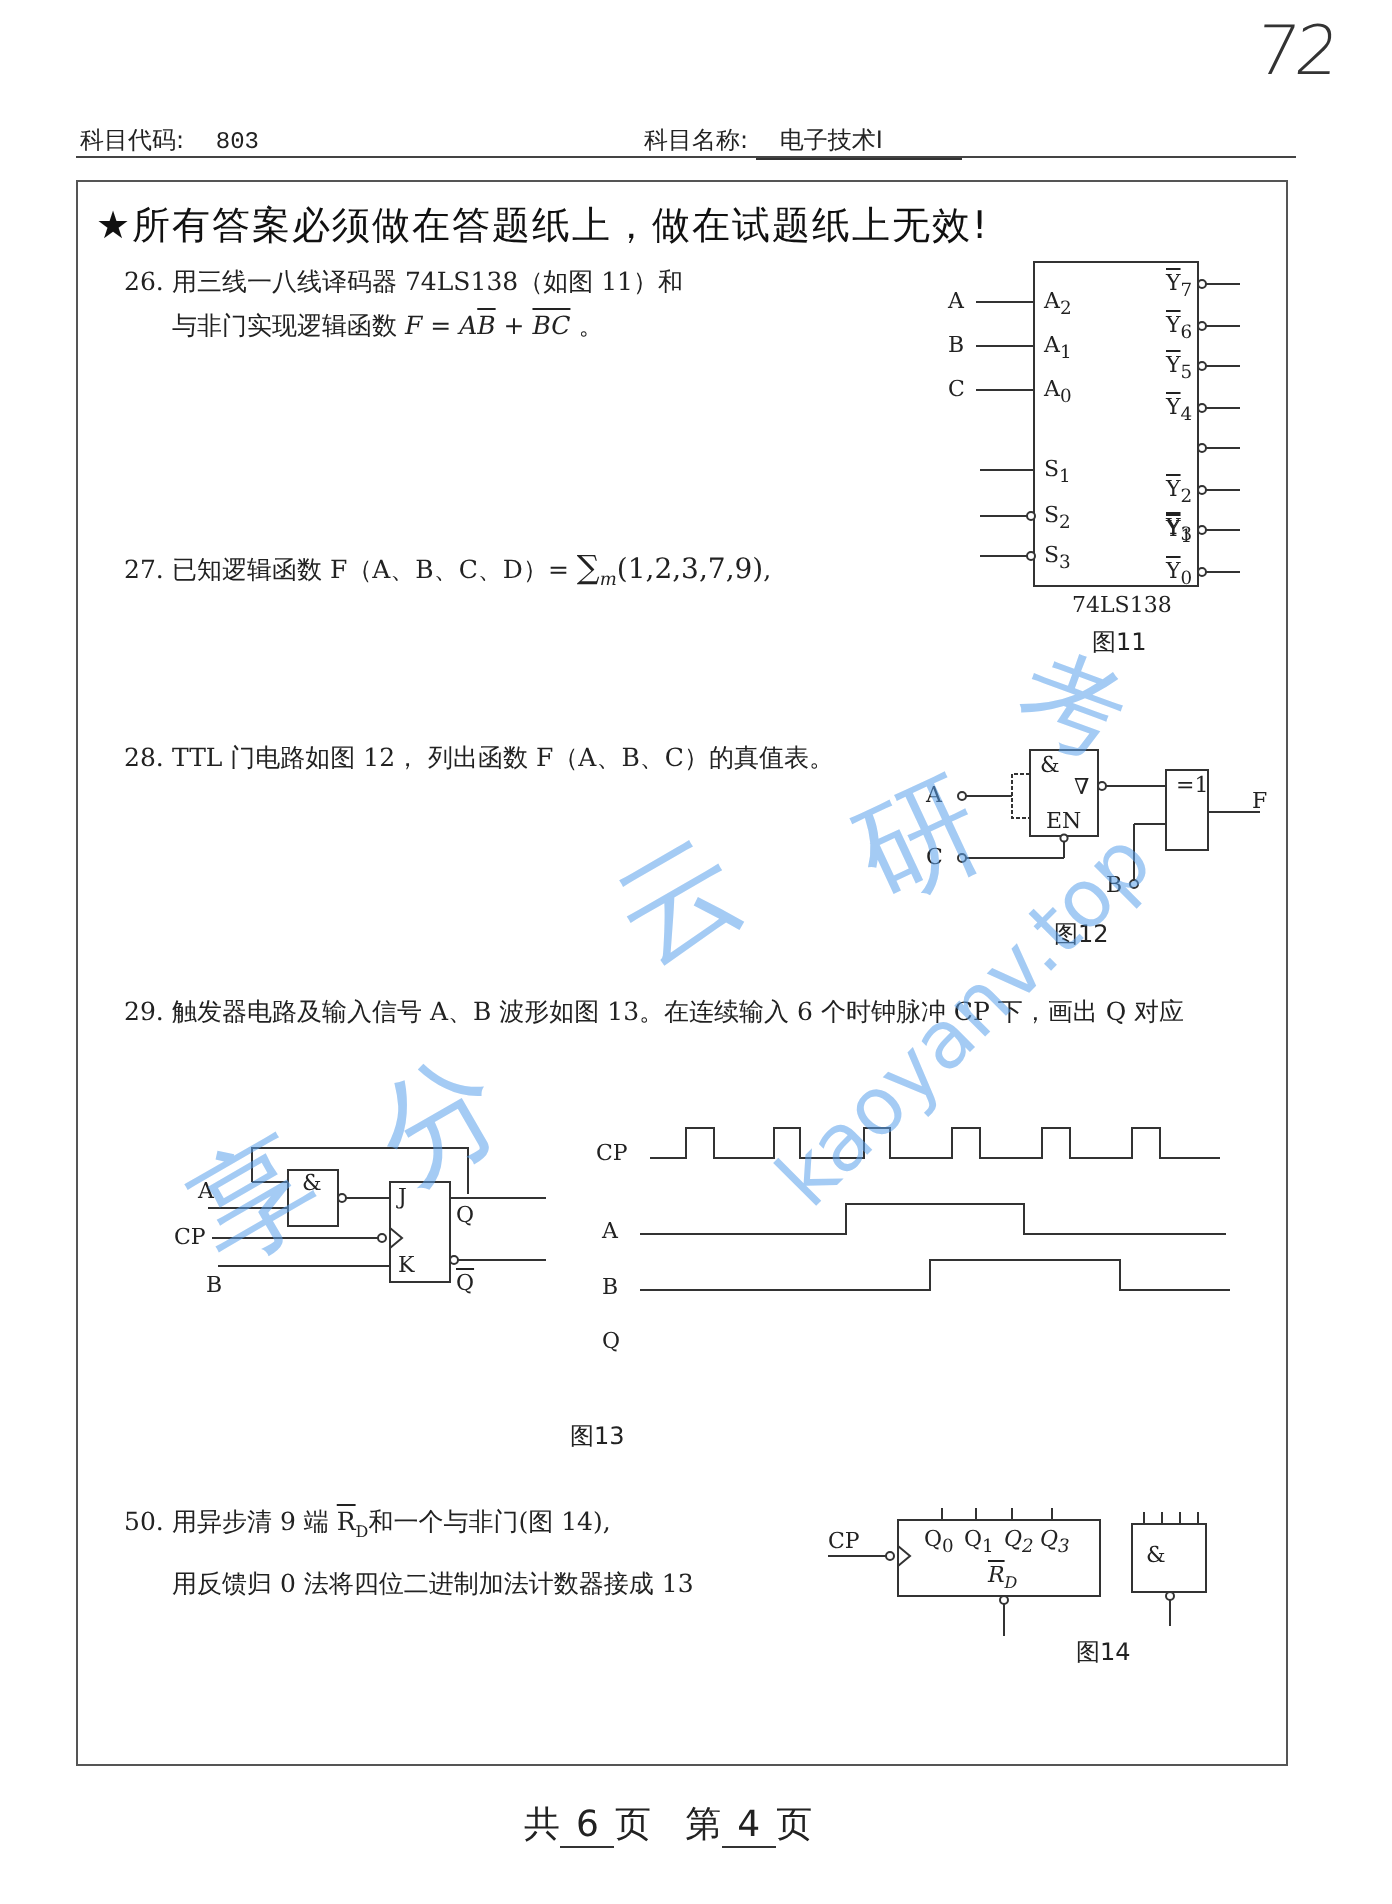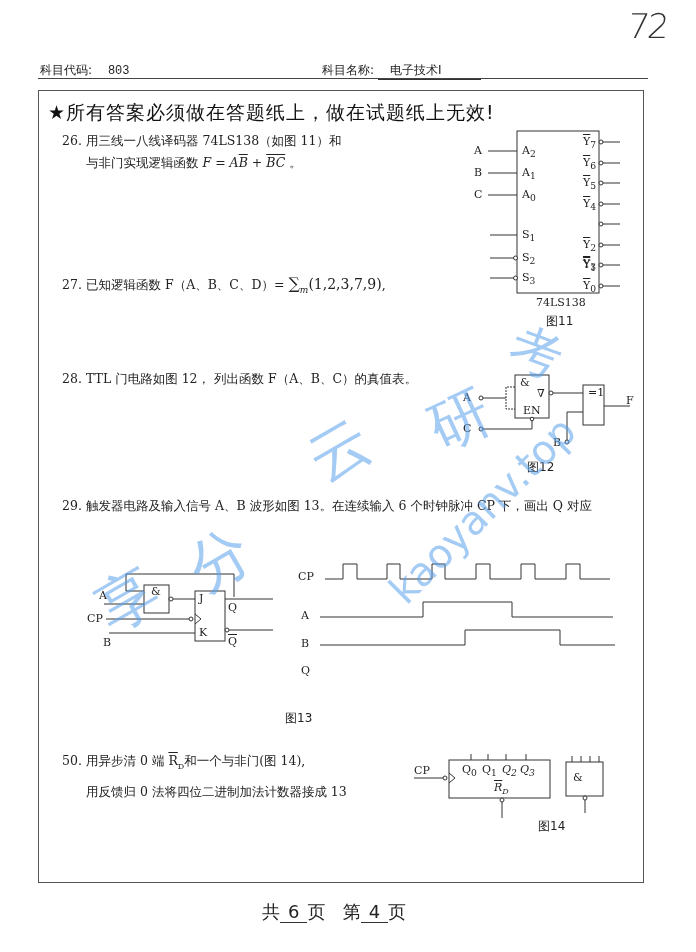--- a/index.html
+++ b/index.html
@@ -173,21 +173,21 @@
 <div class="abs lbl" style="left:228px;top:601px;">Q</div>
 <div class="abs lbl" style="left:228px;top:635px;"><span class="ov">Q</span></div>
 <div class="abs lbl" style="left:298px;top:570px;">CP</div>
 <div class="abs lbl" style="left:301px;top:609px;">A</div>
 <div class="abs lbl" style="left:301px;top:637px;">B</div>
 <div class="abs lbl" style="left:301px;top:664px;">Q</div>
 <div class="abs fig" style="left:285px;top:710px;">图13</div>
 </div>
 
 <div class="abs q" style="left:62px;top:750px;">
-  <div><span class="num">50.</span><span>用异步清 0 端 </span><span class="ov">R</span><sub style="font-size:8px">D</sub><span>和一个与非门(图 14),</span></div>
+  <div><span class="num">50.</span><span>用异步清 9 端 </span><span class="ov">R</span><sub style="font-size:8px">D</sub><span>和一个与非门(图 14),</span></div>
   <div class="ind" style="margin-top:3px;">用反馈归 0 法将四位二进制加法计数器接成 13</div>
 </div>
 
 <div>
 <svg class="abs" style="left:0;top:0;" width="696" height="952">
   <rect x="449" y="760" width="101" height="38" fill="none" stroke="#333"></rect>
   <line x1="414" y1="778" x2="443" y2="778" stroke="#333"></line>
   <circle cx="445" cy="778" r="2" fill="#fff" stroke="#333"></circle>
   <path d="M449 773 L455 778 L449 783" fill="none" stroke="#333"></path>
   <line x1="471" y1="754" x2="471" y2="760" stroke="#333"></line>

